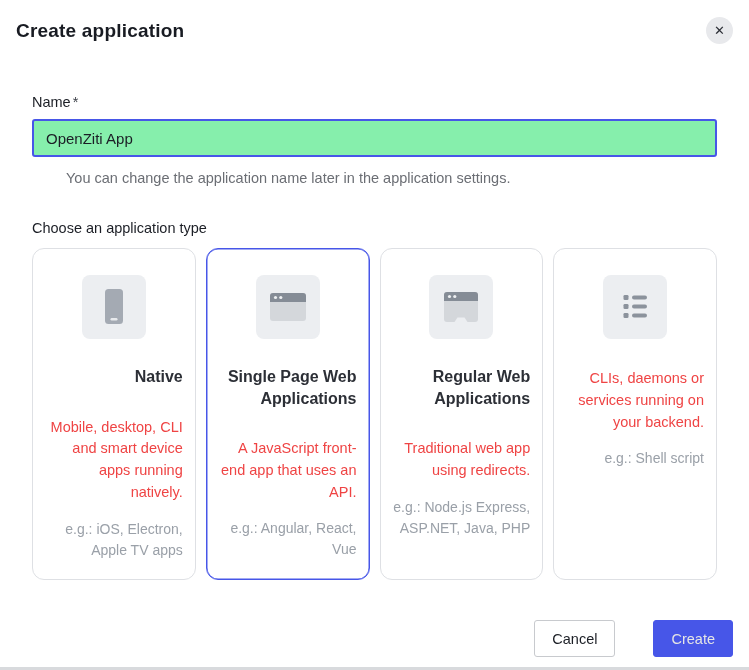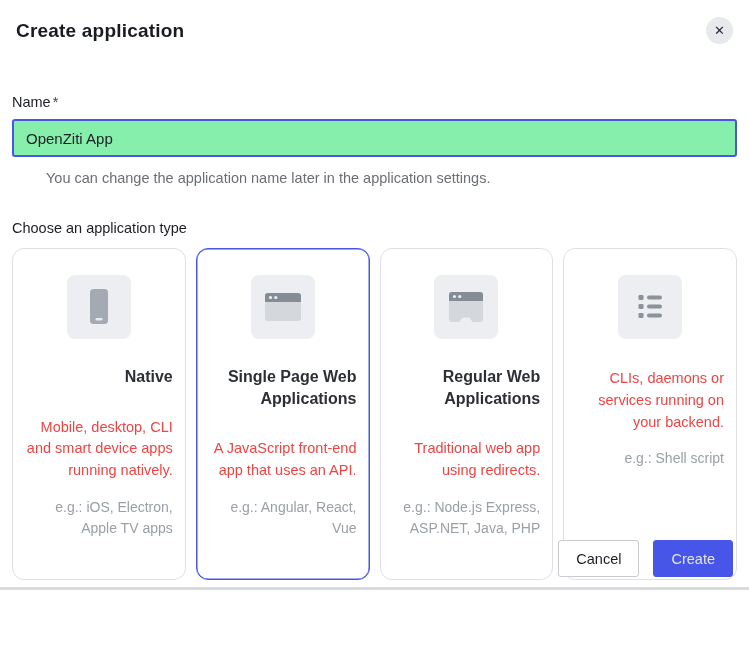--- a/index.html
+++ b/index.html
@@ -6,39 +6,39 @@
   :root { --accent: #4756e8; }
   html, body { background: #ffffff; }
   body {
     width: 749px; height: 670px;
     font-family: "Liberation Sans", sans-serif;
     color: #1b1e25;
     overflow: hidden;
   }
   .modal {
     position: relative;
-    width: 749px; height: 590px;
+    width: 749px; height: 670px;
     background: #ffffff;
     overflow: hidden;
   }
   .modal-header {
     display: flex; align-items: center; justify-content: space-between;
     padding: 17px 16px 0 16px;
   }
   .modal-title {
     font-size: 19px; font-weight: 700; color: #181b22; letter-spacing: .2px;
   }
   .close-btn {
     width: 27px; height: 27px; border-radius: 50%;
     background: #e8e9ec; border: none;
     display: flex; align-items: center; justify-content: center;
     font-size: 13px; line-height: 1; color: #2b2e35;
     cursor: pointer; font-family: inherit;
   }
-  .modal-body { padding: 0 12px; }
+  .modal-body { padding: 0 32px; }
   .field-label {
     margin-top: 50px; font-size: 14.5px; font-weight: 500; color: #1b1e25;
   }
   .required { margin-left: 2px; color: #3f434b; }
   .name-input {
     margin-top: 9px; width: 100%; height: 38px;
     border: 2px solid var(--accent); border-radius: 3px;
     padding: 0 12px; font-size: 15px; color: #1b1e25;
     font-family: inherit; outline: none; caret-color: #1b1e25;
     background: #86efac;
@@ -71,21 +71,21 @@
   }
   .card-example {
     margin-top: 15px; font-size: 14px; color: #9aa0a8; line-height: 1.5;
   }
   .modal-footer {
     position: absolute; right: 16px; bottom: 13px;
     display: flex; gap: 14px; align-items: center;
   }
   .btn {
     height: 37px; border-radius: 3px; font-size: 14.5px; font-weight: 500;
-    font-family: inherit; cursor: pointer; padding: 0 17px;
+    font-family: inherit; cursor: pointer; padding: 0 17px; margin-left: 24px;
   }
   .btn-cancel { background: #ffffff; border: 1px solid #c8cace; color: #1b1e25; }
   .btn-create { background: var(--accent); border: 1px solid var(--accent); color: #e5e5e5; }
   .window-edge {
     position: absolute; left: 0; right: 0; bottom: 0; height: 3px;
     background: #d8dadd;
   }
 </style>
 </head>
 <body>

